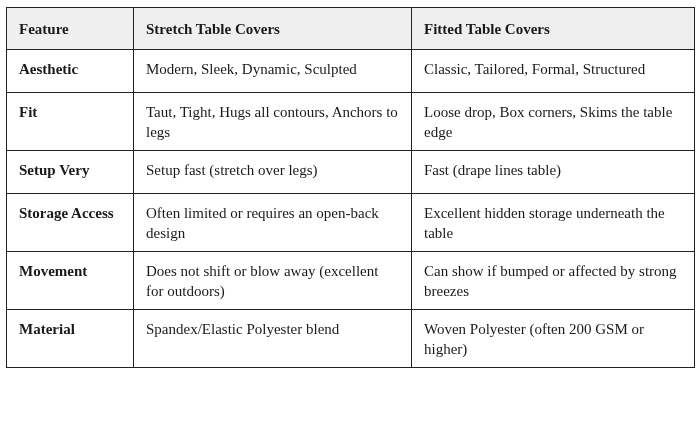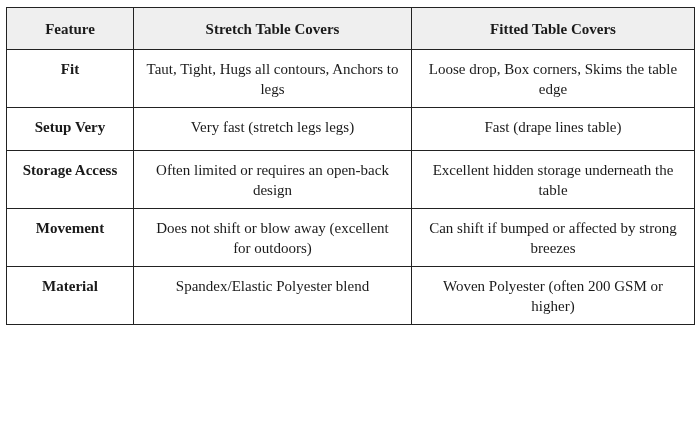--- a/index.html
+++ b/index.html
@@ -25,21 +25,21 @@
       font-size: 15px;
       line-height: 20px;
     }
     table.compare col.c1 { width: 127px; }
     table.compare col.c2 { width: 278px; }
     table.compare col.c3 { width: 283px; }
     table.compare th,
     table.compare td {
       border: 1.5px solid #222222;
       padding: 0 12px;
-      text-align: center;
+      text-align: left;
       vertical-align: top;
       margin-left: 8px;
     }
     table.compare thead th {
       background: #efefef;
       font-weight: bold;
       height: 41px;
       vertical-align: middle;
       padding-top: 0;
       padding-bottom: 0;
@@ -64,39 +64,44 @@
     <col class="c3">
   </colgroup>
   <thead>
     <tr>
       <th>Feature</th>
       <th>Stretch Table Covers</th>
       <th>Fitted Table Covers</th>
     </tr>
   </thead>
   <tbody>
+    <tr class="single">
+      <td class="feature">Aesthetic</td>
+      <td>Modern, Sleek, Dynamic, Sculpted</td>
+      <td>Classic, Tailored, Formal, Structured</td>
+    </tr>
     <tr class="double">
       <td class="feature">Fit</td>
       <td>Taut, Tight, Hugs all contours, Anchors to legs</td>
       <td>Loose drop, Box corners, Skims the table edge</td>
     </tr>
     <tr class="single">
       <td class="feature">Setup Very</td>
-      <td>Very fast (stretch legs legs)</td>
+      <td>Setup fast (stretch over legs)</td>
       <td>Fast (drape lines table)</td>
     </tr>
     <tr class="double">
       <td class="feature">Storage Access</td>
       <td>Often limited or requires an open-back design</td>
       <td>Excellent hidden storage underneath the table</td>
     </tr>
     <tr class="double">
       <td class="feature">Movement</td>
       <td>Does not shift or blow away (excellent for outdoors)</td>
-      <td>Can shift if bumped or affected by strong breezes</td>
+      <td>Can show if bumped or affected by strong breezes</td>
     </tr>
     <tr class="double">
       <td class="feature">Material</td>
       <td>Spandex/Elastic Polyester blend</td>
       <td>Woven Polyester (often 200 GSM or higher)</td>
     </tr>
   </tbody>
 </table>
 
 </body></html>

